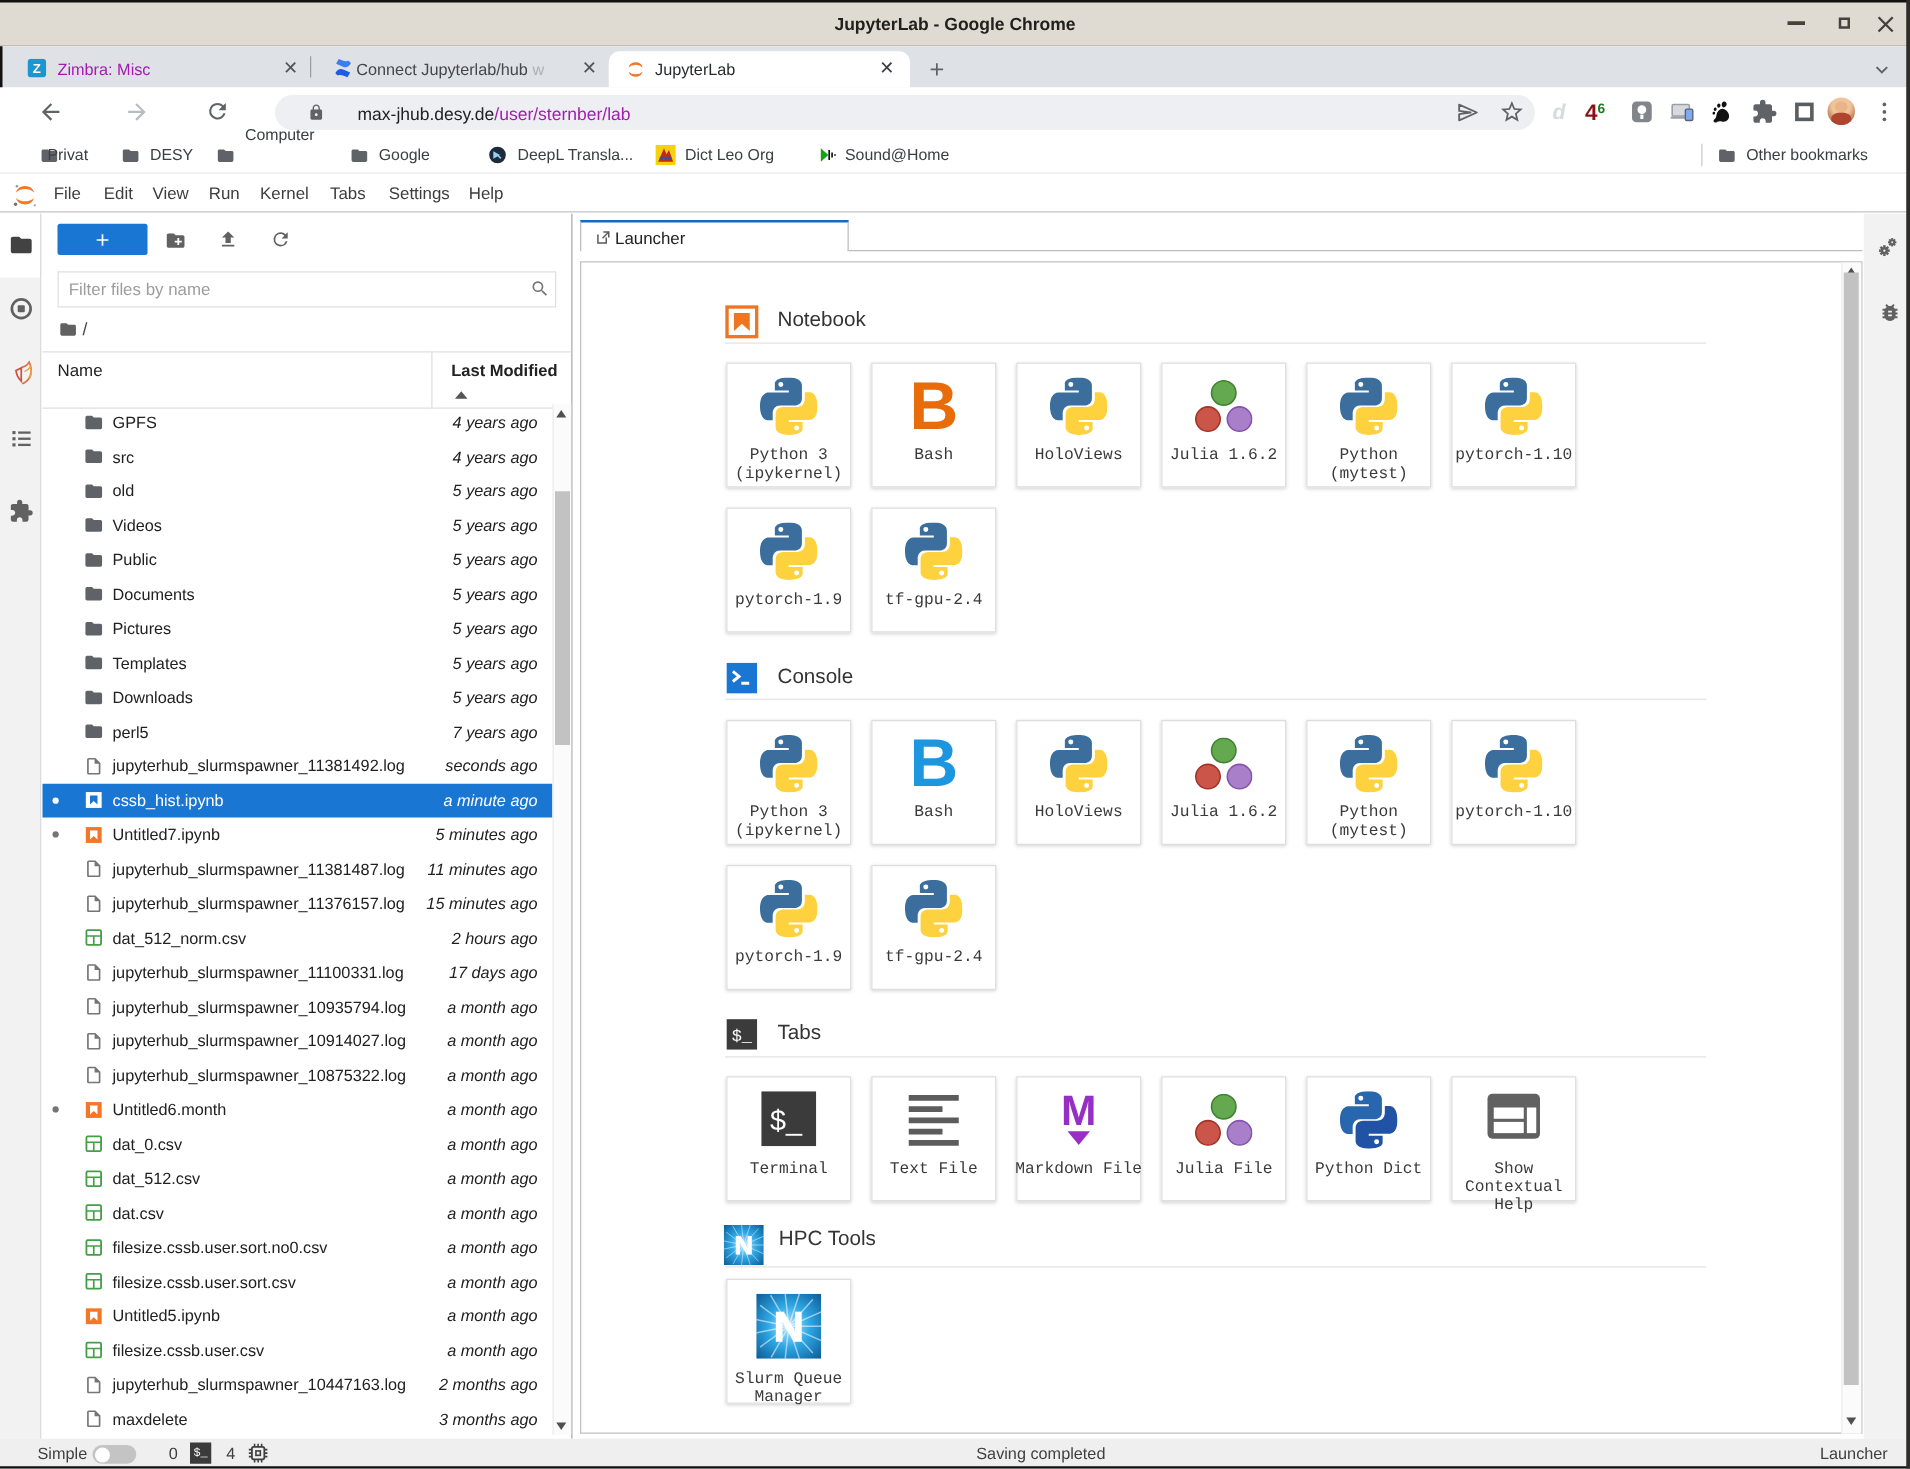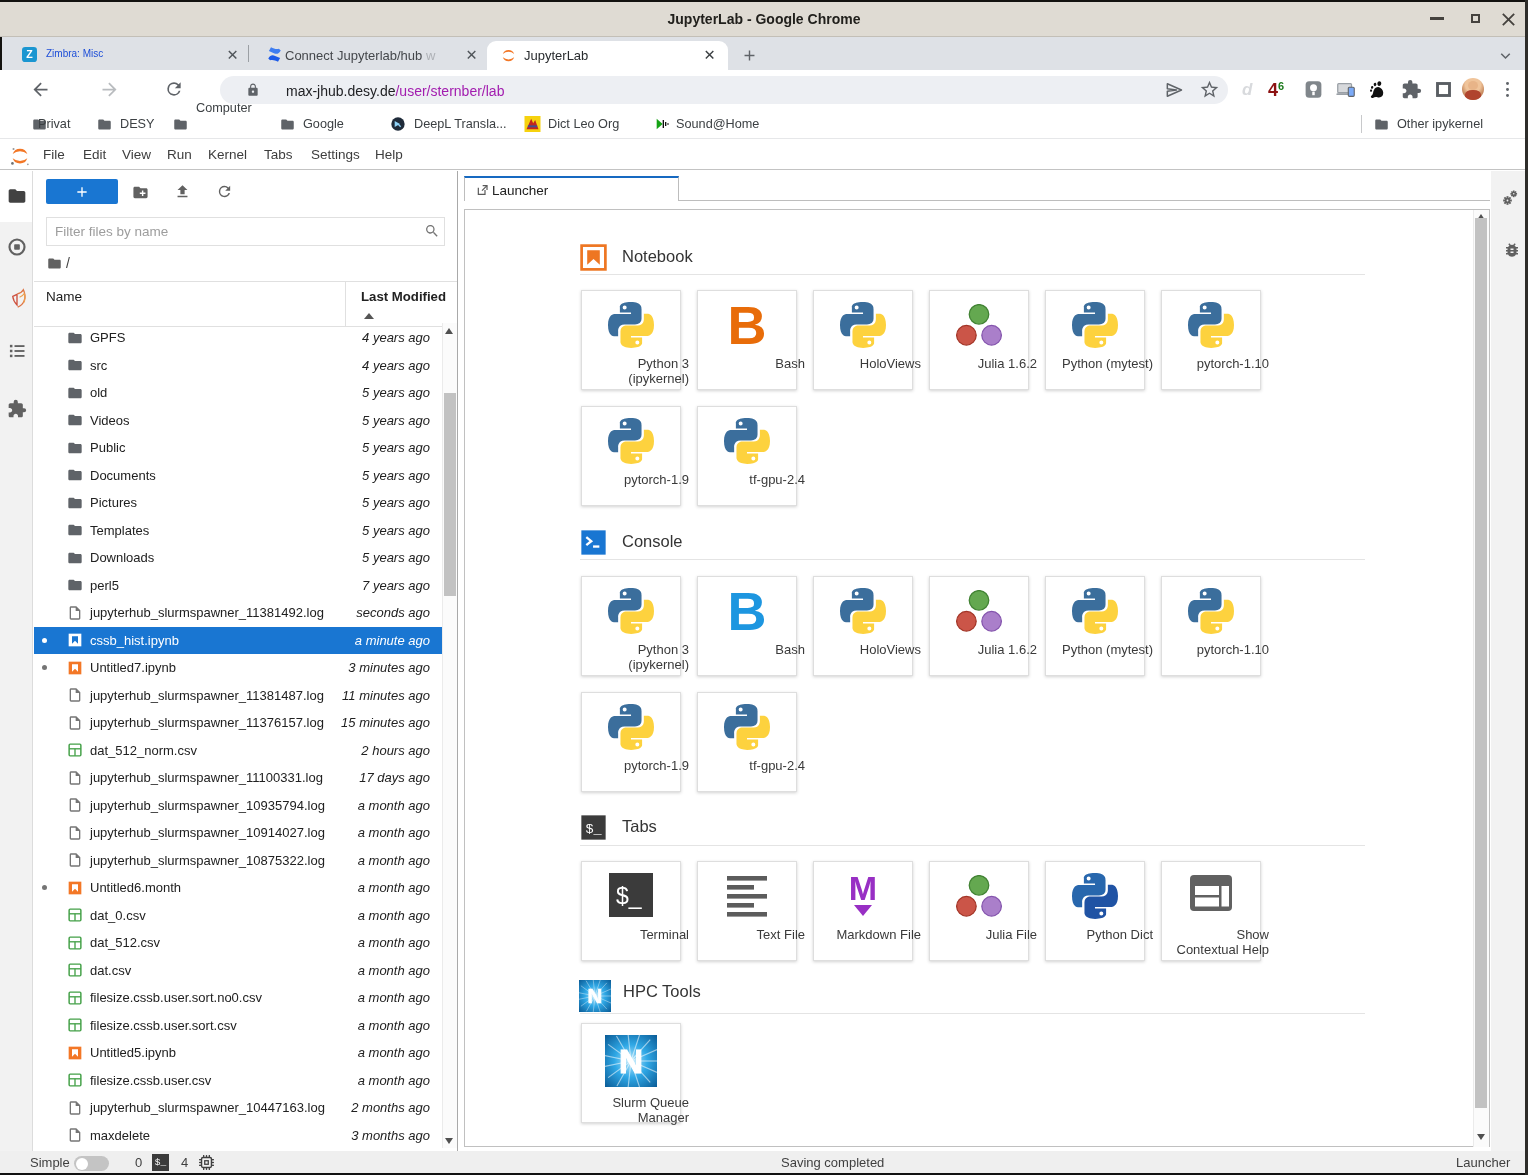--- a/index.html
+++ b/index.html
@@ -42,21 +42,21 @@
 .up{border-bottom:6px solid #505050;}
 .down{border-top:6px solid #505050;}
 
 #ltab{left:464px;top:176px;width:215px;height:25px;background:#fff;border:1px solid #bdbdbd;border-bottom:none;border-top:2px solid #1669c1;}
 #tabbarline{left:679px;top:200px;width:811px;height:1px;background:#bdbdbd;}
 #dockbox{left:464px;top:209px;width:1026px;height:938px;border:1px solid #c0c0c0;background:#fff;}
 #rightbar{left:1491px;top:171px;width:35px;height:980px;background:#f2f2f2;}
 .sechead{font-size:16.5px;color:#343434;}
 .secline{width:785px;height:1px;background:#e4e4e4;}
 .card{width:100px;height:100px;background:#fff;border:1px solid #dedede;box-shadow:0 1px 3px rgba(0,0,0,.18);}
-.card .lbl{position:absolute;left:-9px;right:-9px;top:66px;text-align:right;font-size:13px;line-height:14.5px;color:#3a3a3a;}
+.card .lbl{position:absolute;left:-9px;right:-9px;top:66px;text-align:center;font-size:13px;line-height:14.5px;color:#3a3a3a;font-family:Liberation Mono, monospace;}
 .cicon{position:absolute;left:50%;top:11px;transform:translateX(-50%);}
 
 #statusbar{left:0;top:1151px;width:1528px;height:24px;background:#efefef;border-bottom:2px solid #111;font-size:13px;color:#3f3f3f;}
 #rightedge{left:1525px;top:0;width:3px;height:1175px;background:#2e2d2a;}
 .toggle{left:74px;top:5px;width:35px;height:15px;background:#c4c4c4;border-radius:8px;}
 .knob{position:absolute;left:2px;top:1.5px;width:12px;height:12px;border-radius:50%;background:#fff;}
 .termbadge{width:17px;height:17px;background:#3b3b3b;color:#fff;font-size:9.5px;text-align:center;line-height:17px;font-family:"Liberation Mono",monospace;}
 </style></head><body>
 
 <div class="abs" id="titlebar"></div>
@@ -65,21 +65,21 @@
 <div class="abs" style="left:1471px;top:14px;width:9px;height:9px;border:2px solid #45423e"></div>
 <svg class="abs" style="left:1500px;top:11px" width="17" height="17" viewBox="0 0 24 24">
     <path d="M4 4l16 16M20 4L4 20" stroke="#45423e" stroke-width="2.6"></path>
   </svg>
 <div class="abs" id="tabstrip"></div>
 <div class="abs tab" style="left:8px;width:240px"></div>
 <svg class="abs" style="left:22px;top:47px" width="15" height="15" viewBox="0 0 24 24">
     <rect width="24" height="24" rx="5" fill="#1b96d1"></rect>
     <text x="12" y="18" text-anchor="middle" font-family="Liberation Sans" font-size="17" font-weight="bold" fill="#fff">Z</text>
   </svg>
-<div class="abs tabtxt" style="left:46px;top:48px;font-size:10px;color:#1d4ed8">Zimbra: Misc</div>
+<div class="abs tabtxt" style="left:46px;top:48px;font-size:13px;color:#a21caf">Zimbra: Misc</div>
 <div class="abs tabx" style="left:225px;top:48px">✕</div>
 <div class="abs tabsep" style="left:248px;top:45px"></div>
 <svg class="abs" style="left:267px;top:47px" width="15" height="15" viewBox="0 0 24 24">
     <path d="M2 18.5c3-5.5 6.5-6.5 11-4.3l8 3.4-3.4 6c-4.6-2-8.6-3.8-12.6-2.3z" fill="#1d5be8"></path>
     <path d="M22 5.5c-3 5.5-6.5 6.5-11 4.3l-8-3.4 3.4-6c4.6 2 8.6 3.8 12.6 2.3z" fill="#3e7df0"></path>
   </svg>
 <div class="abs tabtxt" style="left:285px;top:48px;font-size:13px;color:#44474b;width:172px;overflow:hidden;white-space:nowrap">Connect Jupyterlab/hub <span style="color:#aeb1b6">w</span></div>
 <div class="abs tabx" style="left:464px;top:48px">✕</div>
 <div class="abs" id="activetab"></div>
 <svg class="abs" style="left:500px;top:47px" width="17" height="17" viewBox="0 0 30 30">
@@ -177,21 +177,21 @@
 <div class="abs bmtxt" style="left:548px;top:117px">Dict Leo Org</div>
 <svg class="abs" style="left:654px;top:116px" width="16" height="16" viewBox="0 0 24 24">
     <path d="M4 4l9 8-9 8z" fill="#15a315"></path>
     <path d="M14 6v12M17.5 9v6M21 11v2" stroke="#111" stroke-width="2"></path>
   </svg>
 <div class="abs bmtxt" style="left:676px;top:117px">Sound@Home</div>
 <div class="abs" style="left:1361px;top:115px;width:1px;height:18px;background:#c8c9cb"></div>
 <svg class="abs" style="left:1374px;top:117px" width="15" height="15" viewBox="0 0 24 24">
     <path d="M10 4H4c-1.1 0-2 .9-2 2v12c0 1.1.9 2 2 2h16c1.1 0 2-.9 2-2V8c0-1.1-.9-2-2-2h-8l-2-2z" fill="#5f6368"></path>
   </svg>
-<div class="abs bmtxt" style="left:1397px;top:117px">Other ipykernel</div>
+<div class="abs bmtxt" style="left:1397px;top:117px">Other bookmarks</div>
 <div class="abs" id="menubar"></div>
 <svg class="abs" style="left:9px;top:145px" width="22" height="22" viewBox="0 0 30 30">
     <path d="M5 12.2 A 10.6 10.6 0 0 1 25 12.2 A 15.5 15.5 0 0 0 5 12.2 Z" fill="#f37726"></path>
     <path d="M5 18.2 A 10.6 10.6 0 0 0 25 18.2 A 15.5 15.5 0 0 1 5 18.2 Z" fill="#f37726"></path>
     <circle cx="6.2" cy="5.5" r="1.4" fill="#989798"></circle>
     <circle cx="4.7" cy="25.1" r="1.8" fill="#6f7070"></circle>
     <circle cx="25.7" cy="26.3" r="1.2" fill="#9e9e9e"></circle>
   </svg>
 <div class="abs menu" style="left:43px;top:147px">File</div>
 <div class="abs menu" style="left:83px;top:147px">Edit</div>
@@ -341,21 +341,21 @@
     <span class="fn">cssb_hist.ipynb</span>
     <span class="tm">a minute ago</span>
   </div>
 <div class="abs row" style="left:34px;top:654.0px">
     <div class="rundot" style="background:#757575"></div>
     <svg class="rowicon" viewBox="0 0 24 24">
       <rect x="2.5" y="2.5" width="19" height="19" fill="#f37726"></rect>
       <path d="M7.5 6.5h9v11l-4.5-4.2-4.5 4.2z" fill="#fff"></path>
     </svg>
     <span class="fn">Untitled7.ipynb</span>
-    <span class="tm">3 minutes ago</span>
+    <span class="tm">5 minutes ago</span>
   </div>
 <div class="abs row" style="left:34px;top:681.5px">
     <svg class="rowicon" viewBox="0 0 24 24">
       <path d="M14 2H6c-1.1 0-2 .9-2 2v16c0 1.1.9 2 2 2h12c1.1 0 2-.9 2-2V8l-6-6zm4 18H6V4h7v5h5v11z" fill="#757575"></path>
     </svg>
     <span class="fn">jupyterhub_slurmspawner_11381487.log</span>
     <span class="tm">11 minutes ago</span>
   </div>
 <div class="abs row" style="left:34px;top:709.0px">
     <svg class="rowicon" viewBox="0 0 24 24">

